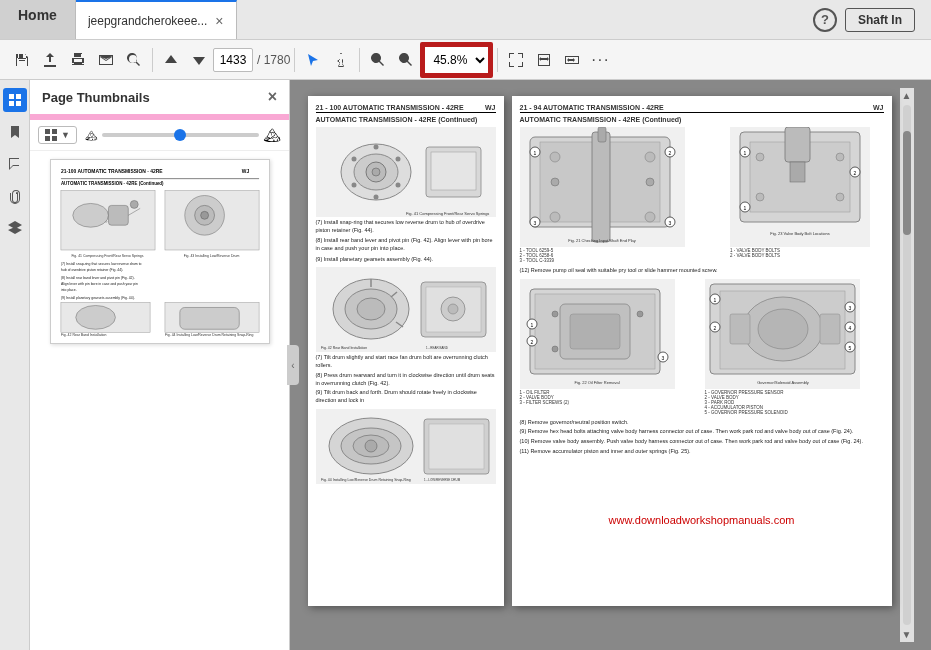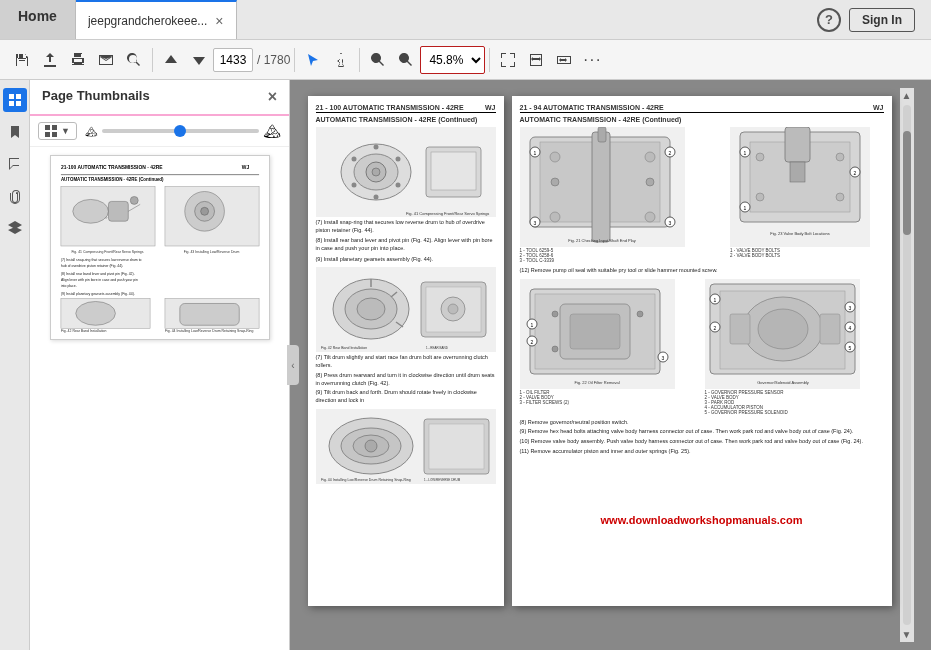--- a/index.html
+++ b/index.html
@@ -7,22 +7,22 @@
 
     
     .top-nav {
       display: flex;
       align-items: stretch;
       background: #e8e8e8;
       height: 40px;
       border-bottom: 1px solid #ccc;
     }
     .nav-home {
-      display: flex; align-items: flex-start; justify-content: center;
-      padding: 8px 18px;
+      display: flex; align-items: flex-end; justify-content: center;
+      padding: 16px 18px;
       font-size: 14px; font-weight: bold;
       color: #333;
       background: #d0d0d0;
       border-right: 1px solid #bbb;
       cursor: pointer;
     }
     .nav-tools {
       display: flex; align-items: center; justify-content: center;
       padding: 0 18px;
       font-size: 14px; font-weight: bold;
@@ -78,21 +78,21 @@
     .toolbar-sep { width: 1px; height: 24px; background: #ccc; margin: 0 4px; }
     .page-input {
       display: flex; align-items: center; gap: 4px;
     }
     .page-num-input {
       width: 40px; height: 24px; text-align: center; border: 1px solid #bbb;
       font-size: 12px; border-radius: 2px;
     }
     .page-total { font-size: 12px; color: #555; }
     .zoom-select {
-      height: 28px; border: 1px solid #b91c1c; font-size: 12px; border-radius: 2px;
+      height: 36px; border: 5px solid #b91c1c; font-size: 12px; border-radius: 2px;
       padding: 0 4px; background: #fff; cursor: pointer;
     }
 
     
     .main-area {
       display: flex;
       height: calc(650px - 80px);
     }
 
     
@@ -110,23 +110,23 @@
     .side-icon.active { background: #1a73e8; color: white; }
 
     
     .thumbnail-panel {
       width: 260px;
       background: #fff;
       border-right: 1px solid #ccc;
       display: flex; flex-direction: column;
     }
     .thumbnail-header {
-      display: flex; justify-content: space-between;
+      display: flex; align-items: center; justify-content: space-between;
       padding: 8px 12px;
-      border-bottom: 2px solid #f9a8d4;
+      border-bottom: 6px solid #f9a8d4;
       font-size: 13px; font-weight: bold; color: #333;
     }
     .thumbnail-close { cursor: pointer; color: #666; font-size: 16px; }
     .thumbnail-toolbar {
       display: flex; align-items: center; gap: 8px; padding: 6px 8px;
       border-bottom: 1px solid #eee;
     }
     .thumb-size-btn {
       display: flex; align-items: center; gap: 4px;
       cursor: pointer; font-size: 12px; color: #555;
@@ -195,21 +195,21 @@
     .right-scroll-track { flex: 1; width: 8px; background: #d0d0d0; border-radius: 4px; margin: 2px; position: relative; }
     .right-scroll-thumb { width: 100%; height: 20%; background: #888; border-radius: 4px; position: absolute; top: 5%; }
 
     
     .watermark {
       position: absolute;
       bottom: 60px;
       left: 50%;
       transform: translateX(-50%);
       font-size: 13px;
-      font-weight: bold;
+      font-weight: normal;
       color: #cc0000;
       white-space: nowrap;
       z-index: 10;
       pointer-events: none;
     }
 
     
     .panel-collapse-arrow {
       position: absolute;
       right: -10px;
@@ -253,21 +253,21 @@
     <div class="tab-item">
       <span class="tab-label">jeepgrandcherokeee...</span>
       <span class="tab-close">×</span>
     </div>
   </div>
   <div class="nav-right">
     <div class="nav-help">
       <span>?</span>
     </div>
     <div class="nav-signin">
-      <span>Sign In</span>
+      <span>Shaft In</span>
     </div>
   </div>
 </div>
 
 <div class="toolbar">
 
   <div class="toolbar-btn" title="Save">
     <svg class="icon" viewBox="0 0 16 16">
         <path d="M2 2h9l3 3v9H2V2zm7 0v4H5V2H4v5h8V2h-3zM3 14h10V6H3v8zm2-6h6v1H5v-1z"></path>
       </svg>

